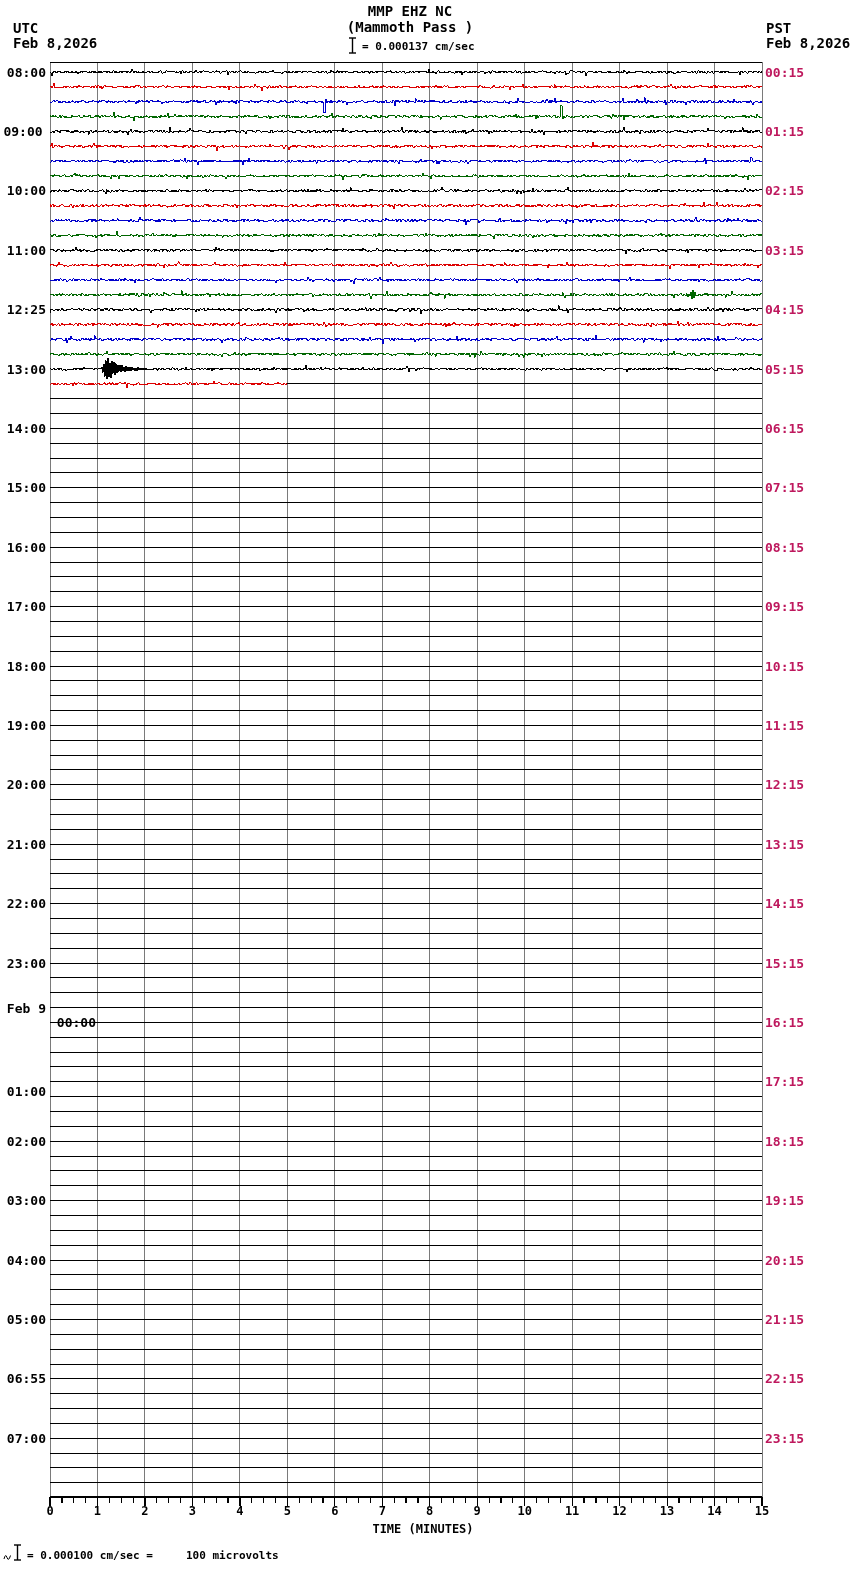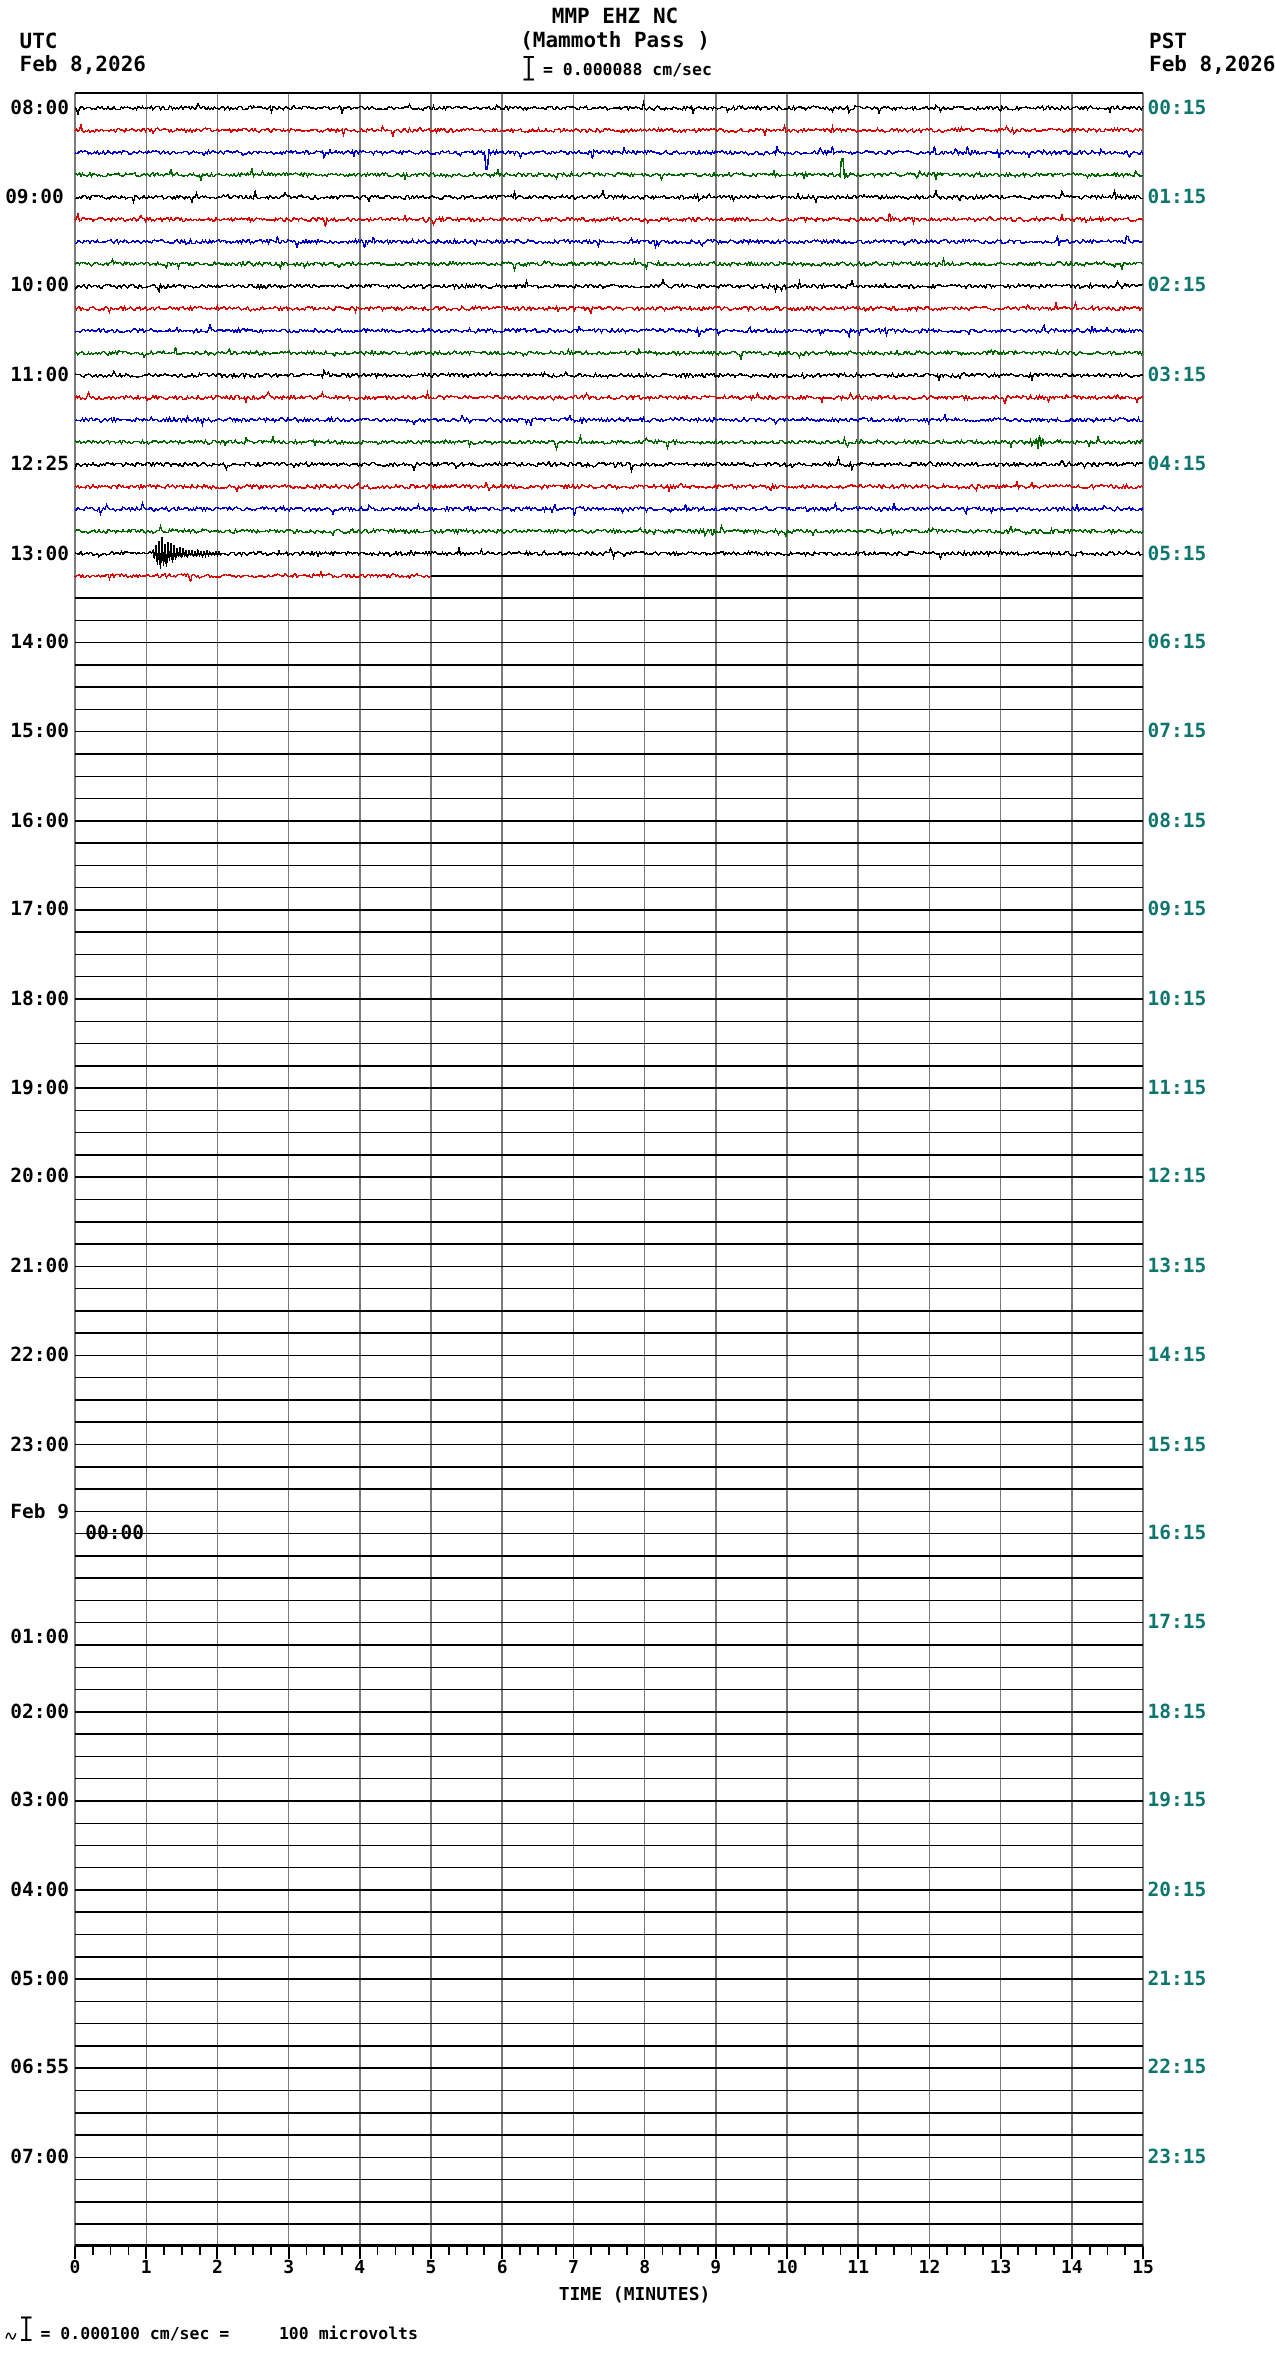--- a/index.html
+++ b/index.html
@@ -4,21 +4,21 @@
 <style>
   html,body{margin:0;padding:0;background:#ffffff;}
   #page{position:relative;width:850px;height:1584px;background:#ffffff;overflow:hidden;
         font-family:"DejaVu Sans Mono","Liberation Mono",monospace;}
   .hdr{position:absolute;font-weight:bold;font-size:14px;color:#000;white-space:pre;}
   .small{font-size:11px;}
   .ctr{text-align:center;}
   .hour-label{position:absolute;width:46px;text-align:right;font-weight:bold;font-size:13px;
               color:#000;line-height:15px;white-space:pre;}
   .pst-label{position:absolute;left:765px;width:70px;text-align:left;font-weight:bold;
-             font-size:13px;color:#0f766e;line-height:15px;white-space:pre;}
+             font-size:13px;color:#be185d;line-height:15px;white-space:pre;}
   .tick-label{position:absolute;width:26px;text-align:center;font-weight:bold;font-size:12px;
               color:#000;top:1504px;}
   #plot-wrap{position:absolute;left:0;top:0;width:850px;height:1584px;}
   .glyph{position:absolute;}
 </style>
 </head>
 <body>
 
 <div id="page">
 
@@ -28,21 +28,21 @@
   <div class="hdr" style="left:766px;top:35px;">Feb 8,2026</div>
 
   <div class="hdr ctr" style="left:260px;top:3px;width:300px;">MMP EHZ NC</div>
   <div class="hdr ctr" style="left:260px;top:19px;width:300px;">(Mammoth Pass )</div>
 
   <svg class="glyph" style="left:348px;top:37px;" width="9" height="17">
     <line x1="4.5" y1="1" x2="4.5" y2="16" stroke="#000" stroke-width="1.4"></line>
     <line x1="1" y1="1" x2="8" y2="1" stroke="#000" stroke-width="1.4"></line>
     <line x1="1" y1="16" x2="8" y2="16" stroke="#000" stroke-width="1.4"></line>
   </svg>
-  <div class="hdr small" style="left:362px;top:40px;">= 0.000088 cm/sec</div>
+  <div class="hdr small" style="left:362px;top:40px;">= 0.000137 cm/sec</div>
 
   <div id="plot-wrap"><svg width="850" height="1584" shape-rendering="crispEdges">
         <line x1="50.0" y1="62" x2="50.0" y2="1497" stroke="#7a7a7a" stroke-width="1"></line>
         <line x1="97.5" y1="62" x2="97.5" y2="1497" stroke="#7a7a7a" stroke-width="1"></line>
         <line x1="144.9" y1="62" x2="144.9" y2="1497" stroke="#7a7a7a" stroke-width="1"></line>
         <line x1="192.4" y1="62" x2="192.4" y2="1497" stroke="#7a7a7a" stroke-width="1"></line>
         <line x1="239.9" y1="62" x2="239.9" y2="1497" stroke="#7a7a7a" stroke-width="1"></line>
         <line x1="287.3" y1="62" x2="287.3" y2="1497" stroke="#7a7a7a" stroke-width="1"></line>
         <line x1="334.8" y1="62" x2="334.8" y2="1497" stroke="#7a7a7a" stroke-width="1"></line>
         <line x1="382.3" y1="62" x2="382.3" y2="1497" stroke="#7a7a7a" stroke-width="1"></line>

